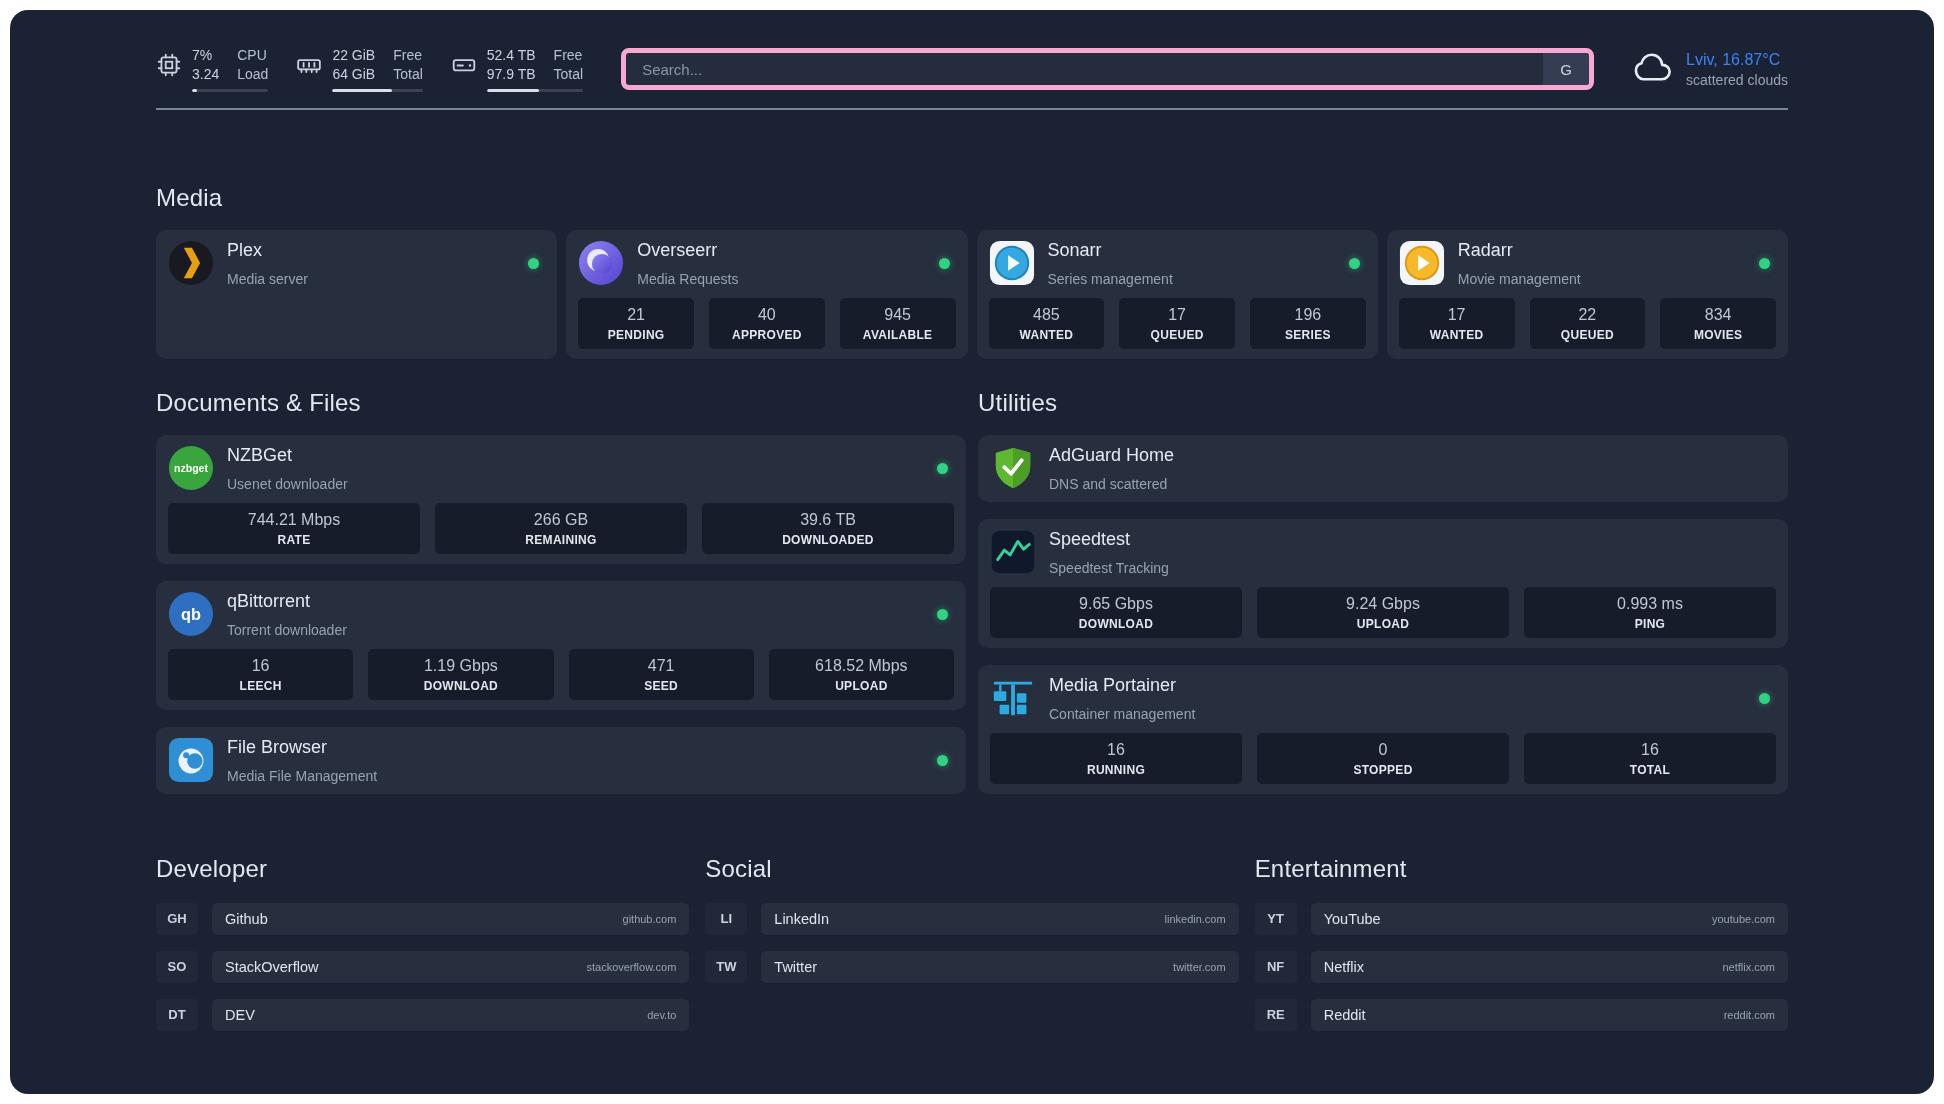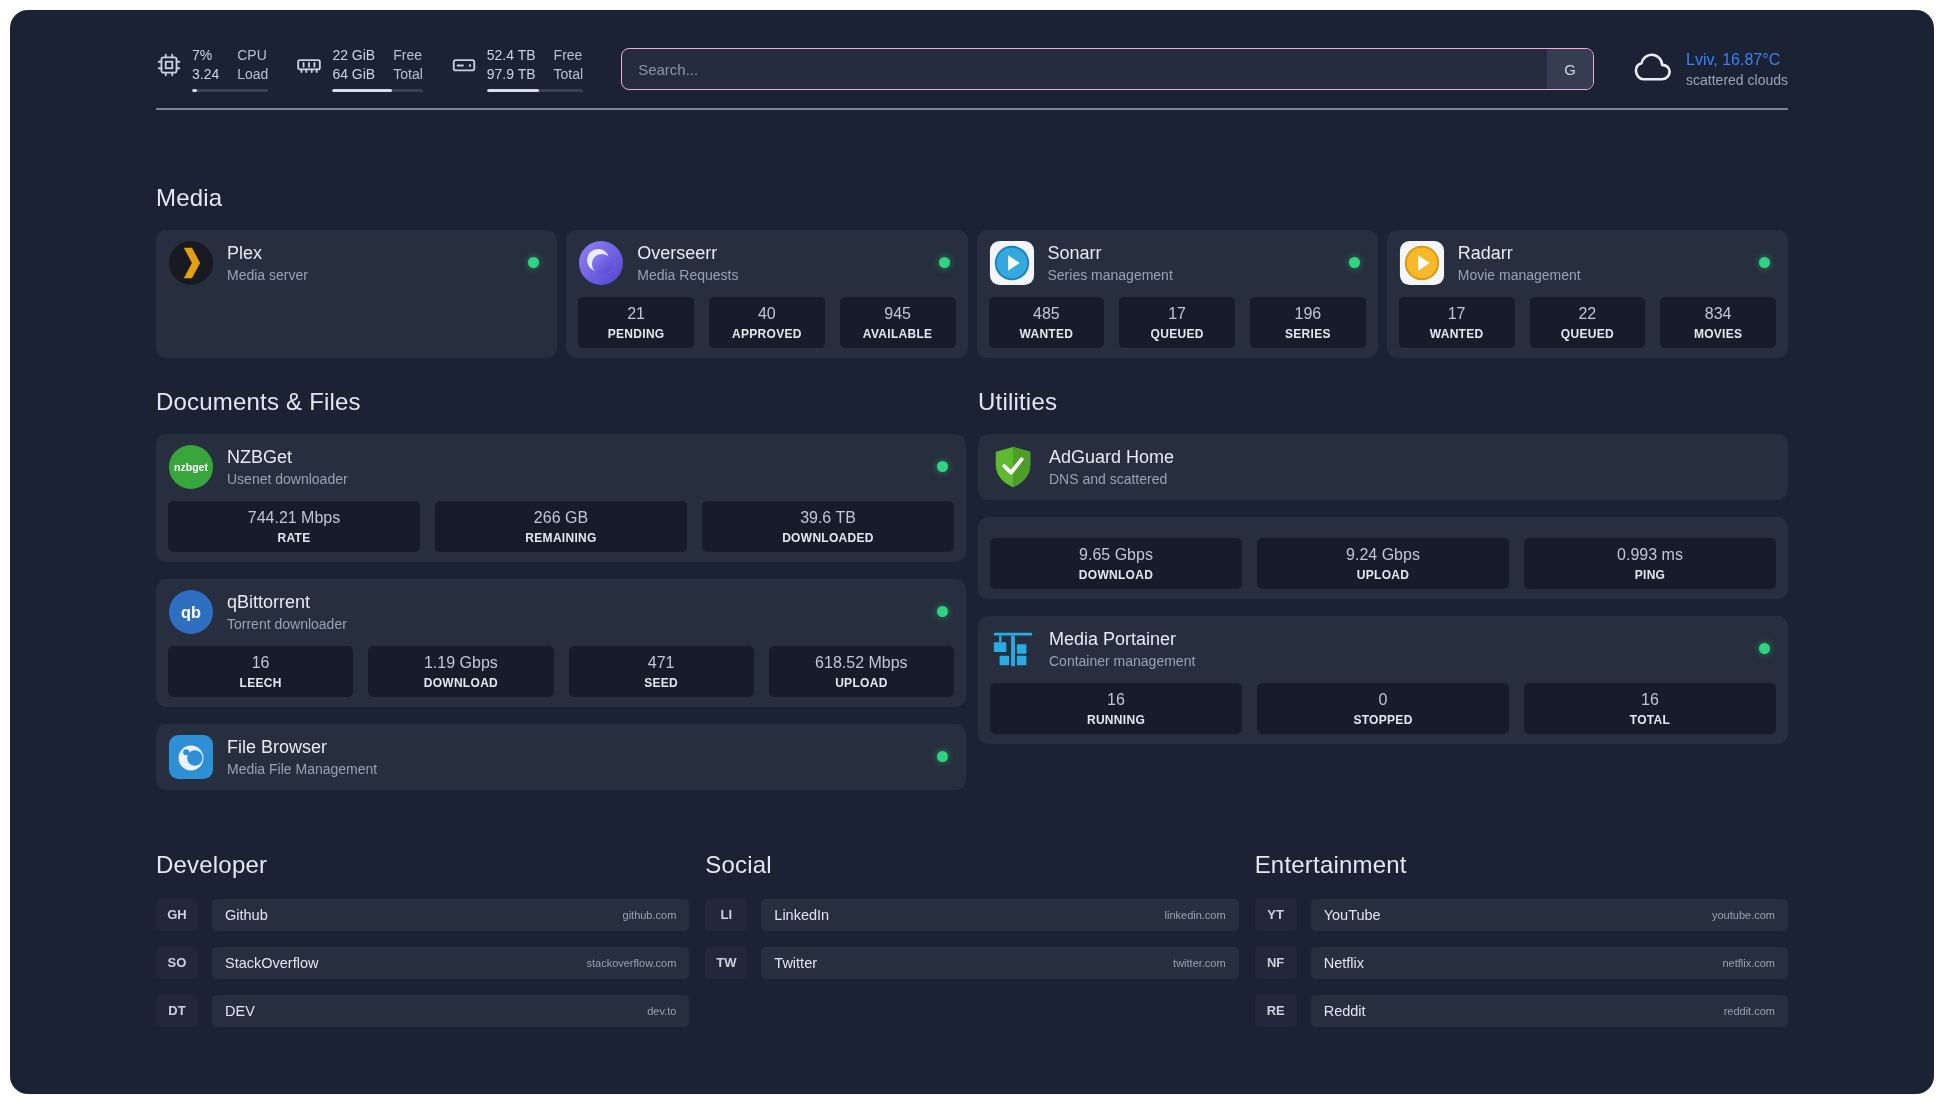--- a/index.html
+++ b/index.html
@@ -23,21 +23,21 @@
   .resource { display: flex; gap: 10px; align-items: flex-start; }
   .res-icon { color: #c9d1de; margin-top: 6px; }
   .res-cols { display: flex; gap: 18px; }
   .res-line { font-size: 14px; color: #ccd3df; line-height: 1.35; white-space: nowrap; }
   .res-col.dim .res-line { color: #b7c0cf; }
   .res-bar { margin-top: 5px; height: 3.5px; border-radius: 2px; background: rgba(255,255,255,0.14); overflow: hidden; }
   .res-bar-fill { height: 100%; background: #d8dee8; border-radius: 2px; }
 
   .search-box {
     flex: 1; margin: 0 38px; height: 42px; position: relative;
-    background: #242c3e; border: 1px solid #f9a8d4; border-radius: 8px;
+    background: #242c3e; border: 5px solid #f9a8d4; border-radius: 8px;
     display: flex; align-items: stretch; overflow: hidden;
   }
   .search-box input {
     flex: 1; background: transparent; border: none; outline: none;
     padding: 0 16px; font-size: 15px; color: #dfe4ee;
     font-family: "Liberation Sans", sans-serif;
   }
   .search-box input::placeholder { color: #8b95a9; }
   .search-provider {
     width: 46px; background: #343d52; border-left: 1px solid #47506a;
@@ -62,21 +62,21 @@
   
   .card {
     background: rgba(255,255,255,0.055);
     border-radius: 10px;
     padding: 10px 12px;
   }
   .card-header { display: flex; align-items: center; gap: 13px; }
   .svc-icon { width: 46px; height: 46px; flex: 0 0 46px; display: block; }
   .svc-icon svg { width: 100%; height: 100%; display: block; }
   .svc-name { font-size: 18px; color: #e6eaf2; }
-  .svc-desc { font-size: 14px; color: #98a2b4; margin-top: 3px; }
+  .svc-desc { font-size: 14px; color: #98a2b4; margin-top: 10px; }
   .dot {
     width: 11px; height: 11px; border-radius: 50%;
     background: #30d380; margin-left: auto; margin-right: 6px;
     box-shadow: 0 0 7px rgba(48,211,128,0.55); flex: 0 0 11px;
   }
   .stats { display: flex; gap: 15px; margin-top: 11px; border-radius: 10px; }
   .stat {
     flex: 1; background: rgba(11,15,27,0.55); border-radius: 5px;
     text-align: center; padding: 8px 4px 7px;
   }
@@ -452,20 +452,32 @@
                 </svg>
               </span>
               <div class="svc-text">
                 <div class="svc-name" data-interactable="false">AdGuard Home</div>
                 <div class="svc-desc" data-interactable="false">DNS and scattered</div>
               </div>
             </div>
           </div>
 
           <div class="card" data-interactable="true">
+            <div class="card-header">
+              <span class="svc-icon" data-interactable="false">
+                <svg viewBox="0 0 48 48">
+                  <rect x="1" y="1" width="46" height="46" rx="9" fill="#10192b" stroke="#263146" stroke-width="1.5"></rect>
+                  <polyline points="8,32 15,22 21,27 29,13 35,21 41,16" fill="none" stroke="#34d399" stroke-width="3" stroke-linecap="round" stroke-linejoin="round"></polyline>
+                </svg>
+              </span>
+              <div class="svc-text">
+                <div class="svc-name" data-interactable="false">Speedtest</div>
+                <div class="svc-desc" data-interactable="false">Speedtest Tracking</div>
+              </div>
+            </div>
             <div class="stats">
               <div class="stat" data-interactable="false">
                 <div class="stat-v">9.65 Gbps</div>
                 <div class="stat-l">DOWNLOAD</div>
               </div>
               <div class="stat" data-interactable="false">
                 <div class="stat-v">9.24 Gbps</div>
                 <div class="stat-l">UPLOAD</div>
               </div>
               <div class="stat" data-interactable="false">

